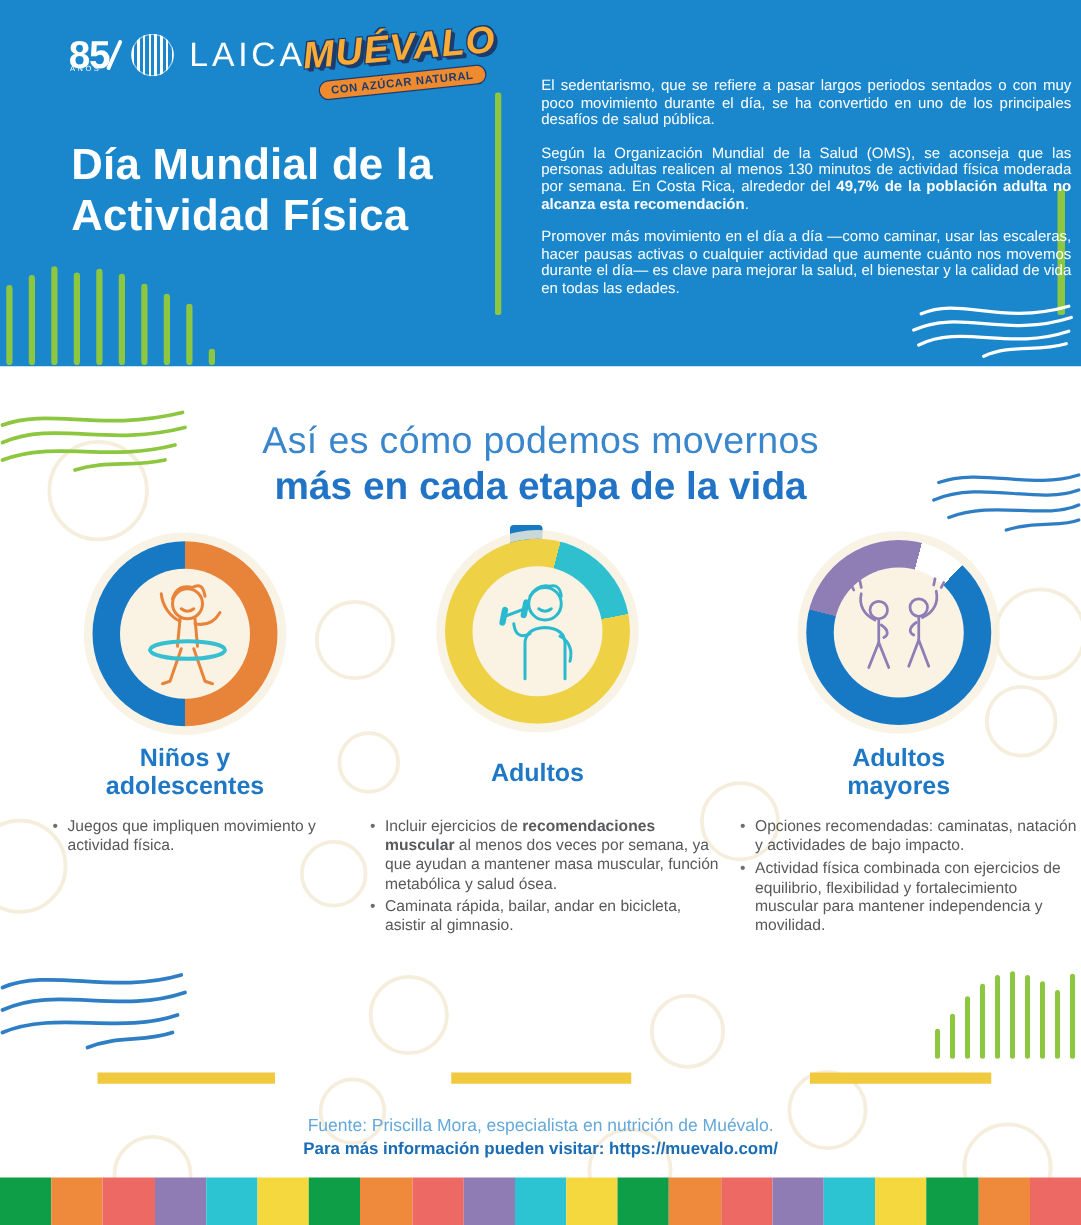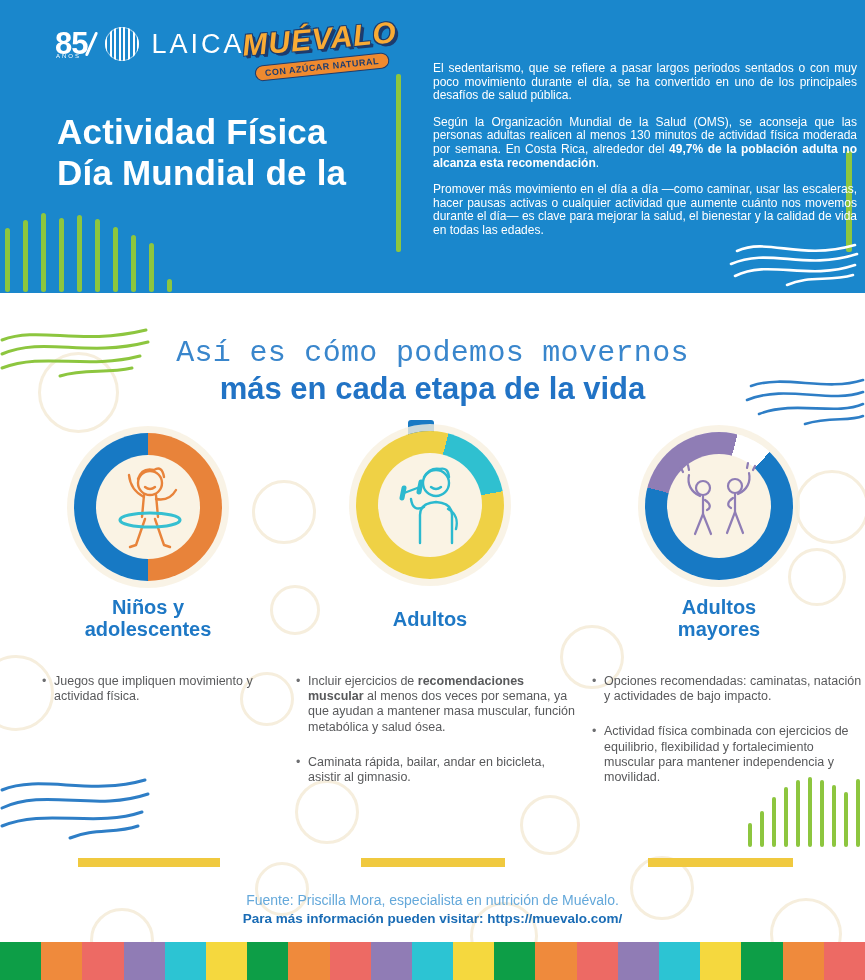--- a/index.html
+++ b/index.html
@@ -29,42 +29,42 @@
   .green-divider-right{position:absolute;left:846px;top:151px;width:6px;height:101px;background:#8dc63f;border-radius:2px;}
   .header-paras{position:absolute;left:433px;top:62px;width:424px;color:#ffffff;font-size:12px;line-height:13.6px;text-align:justify;}
   .header-paras p{margin:0 0 13px 0;}
   .b{font-weight:700;}
   .header-bars{position:absolute;left:5px;bottom:1px;display:flex;align-items:flex-end;gap:13px;}
   .gbar{width:5px;border-radius:2.5px;background:#8dc63f;}
   .gbar-sm{width:4px;border-radius:2px;background:#8dc63f;}
   .header-waves{position:absolute;right:6px;bottom:6px;}
   
   .heading{position:absolute;left:0;top:336px;width:865px;text-align:center;}
-  .heading .h1{display:block;font-size:30px;font-weight:400;color:#3986cc;letter-spacing:.3px;font-family:Liberation Mono, monospace;}
+  .heading .h1{display:block;font-size:30px;font-weight:400;color:#3986cc;letter-spacing:.3px;}
   .heading .h2{display:block;font-size:31px;font-weight:800;color:#2173c5;margin-top:1px;}
   .green-waves{position:absolute;left:0;top:324px;}
   .blue-waves-right{position:absolute;right:0;top:372px;}
   .blue-waves-left{position:absolute;left:0;top:768px;}
   .right-bars{position:absolute;left:748px;top:777px;height:70px;display:flex;align-items:flex-end;gap:8px;}
   .blue-square{position:absolute;left:408px;top:420px;width:26px;height:20px;background:#1779c4;border-radius:3px;}
   .ring{position:absolute;width:148px;height:148px;border-radius:50%;box-shadow:0 0 0 7px rgba(247,240,224,.8);}
   .ring::after{content:"";position:absolute;inset:22px;border-radius:50%;background:#faf3e4;}
   .ring svg{position:absolute;inset:24px;z-index:2;}
   .ring1{left:74px;top:433px;background:conic-gradient(#e8833a 0 50%,#1779c4 50% 100%);}
   .ring2{left:356px;top:431px;background:conic-gradient(#efd145 0 4%,#2fc0d0 4% 22%,#efd145 22% 100%);}
   .ring3{left:645px;top:432px;background:conic-gradient(#8f7db5 0 4%,#ffffff 4% 12%,#1779c4 12% 79%,#8f7db5 79% 100%);}
   .col-label{position:absolute;width:220px;text-align:center;font-size:20px;font-weight:800;color:#1e78c5;line-height:1.12;white-space:pre-line;}
   .label1{left:38px;top:596px;}
   .label2{left:320px;top:608px;}
   .label3{left:609px;top:596px;}
   ul.bullets{position:absolute;margin:0;padding:0;list-style:none;}
   .bullets1{left:40px;top:654px;width:238px;}
   .bullets2{left:294px;top:654px;width:286px;}
   .bullets3{left:590px;top:654px;width:276px;}
-  ul.bullets li{position:relative;padding-left:14px;margin-bottom:3px;color:#58595b;font-size:12.5px;line-height:15.2px;margin-top:20px;}
+  ul.bullets li{position:relative;padding-left:14px;margin-bottom:3px;color:#58595b;font-size:12.5px;line-height:15.2px;}
   ul.bullets li::before{content:"•";position:absolute;left:2px;top:0;color:#6d6e71;}
   .ybar{position:absolute;height:9px;background:#f0c93f;top:858px;}
   .ybar1{left:78px;width:142px;}
   .ybar2{left:361px;width:144px;}
   .ybar3{left:648px;width:145px;}
   .footer{position:absolute;left:0;top:892px;width:865px;text-align:center;}
   .footer .src{font-size:14px;color:#64a8da;margin-bottom:3px;}
   .footer .more{font-size:13.5px;font-weight:700;color:#1a6cb5;}
   .stripe{position:absolute;left:0;bottom:0;width:865px;height:38px;display:flex;}
   .stripe div{flex:1;}
@@ -100,22 +100,22 @@
     <div class="globe"></div>
     <div class="laica">LAICA</div>
   </div>
 
   <div class="muevalo">
     <div class="muevalo-word">MUÉVALO</div>
     <div class="muevalo-badge">CON AZÚCAR NATURAL</div>
   </div>
 
   <div class="header-title">
+    <span style="display:block">Día Mundial de la</span>
     <span style="display:block">Actividad Física</span>
-    <span style="display:block">Día Mundial de la</span>
   </div>
 
   <div class="green-divider"></div>
   <div class="green-divider-right"></div>
 
   <div class="header-paras">
     <p><span>El sedentarismo, que se refiere a pasar largos periodos sentados o con muy poco movimiento durante el día, se ha convertido en uno de los principales desafíos de salud pública.</span></p>
     <p><span>Según la Organización Mundial de la Salud (OMS), se aconseja que las personas adultas realicen al menos 130 minutos de actividad física moderada por semana. En Costa Rica, alrededor del </span><span class="b">49,7% de la población adulta no alcanza esta recomendación</span><span>.</span></p>
     <p><span>Promover más movimiento en el día a día —como caminar, usar las escaleras, hacer pausas activas o cualquier actividad que aumente cuánto nos movemos durante el día— es clave para mejorar la salud, el bienestar y la calidad de vida en todas las edades.</span></p>
   </div>

